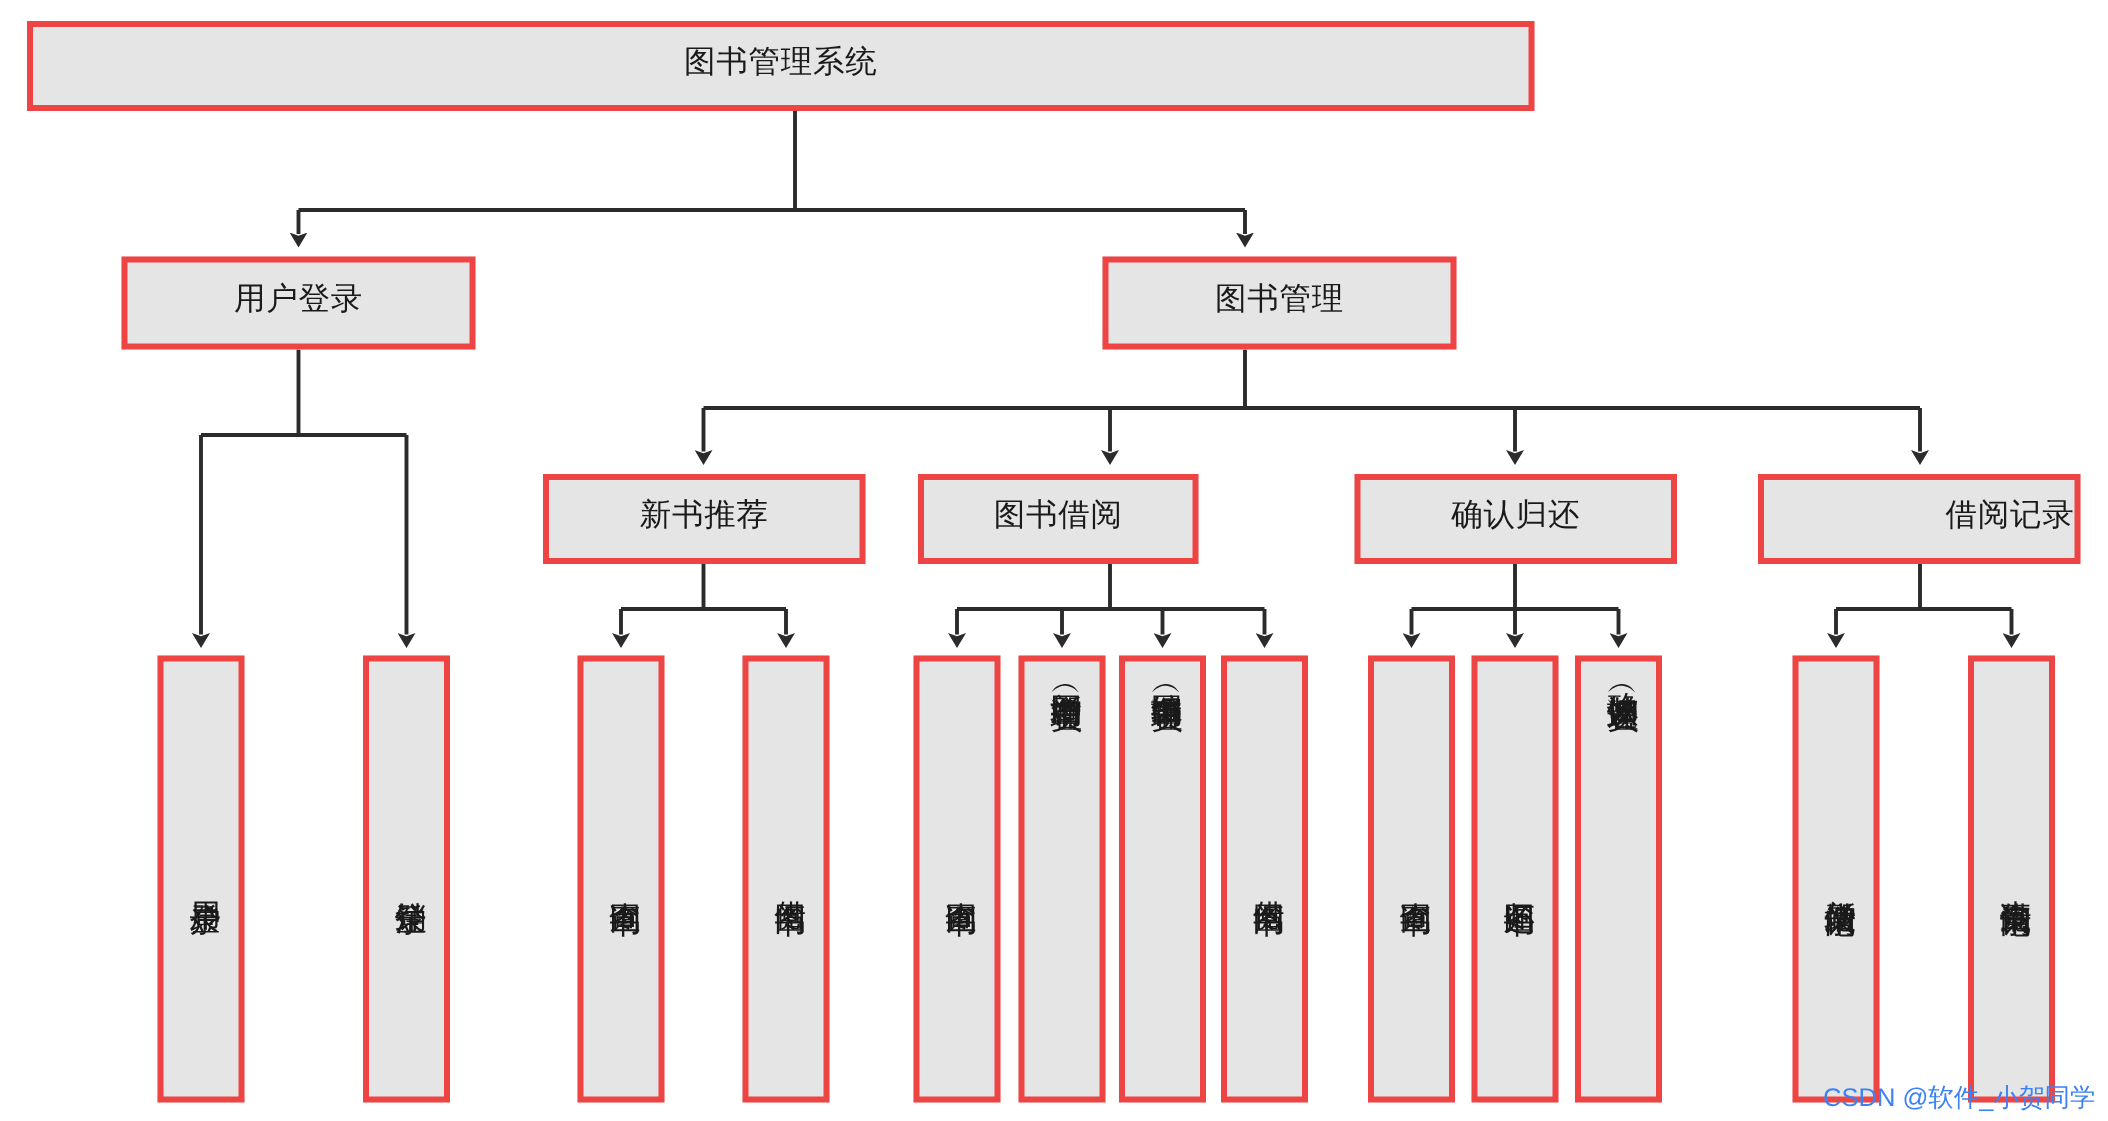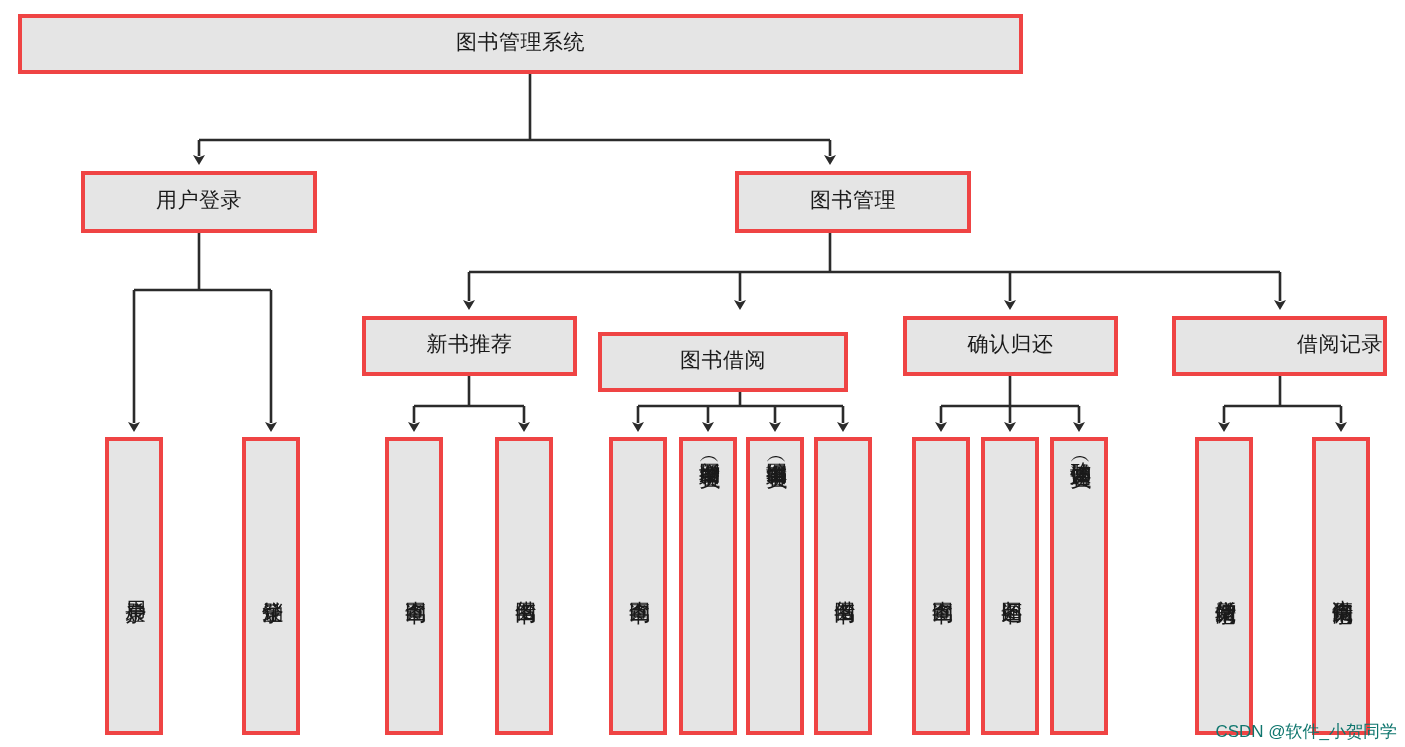--- a/index.html
+++ b/index.html
@@ -61,21 +61,21 @@
   }
   .leaf-box.centered {
     align-items: center;
     padding-top: 0;
   }
   #watermark {
     position: absolute;
     right: 8px;
     bottom: 4px;
     font-size: 17px;
-    color: #0f766e;
+    color: #3b82f6;
     white-space: nowrap;
     font-family: "Liberation Sans", "DejaVu Sans", sans-serif;
   }
 </style>
 </head>
 <body>
 
 <div id="diagram-root">
 
   <svg id="tree-svg" viewBox="0 0 1405 747">
@@ -135,21 +135,21 @@
   <div class="node-box" style="left:81px; top:171px; width:236px; height:62px;">
     <span class="node-label-h">用户登录</span>
   </div>
   <div class="node-box" style="left:711px; top:171px; width:236px; height:62px;margin-left:24px;">
     <span class="node-label-h">图书管理</span>
   </div>
 
   <div class="node-box" style="left:362px; top:316px; width:215px; height:60px;">
     <span class="node-label-h">新书推荐</span>
   </div>
-  <div class="node-box" style="left:598px; top:316px; width:250px; height:60px;margin-top:16px;">
+  <div class="node-box" style="left:612px; top:316px; width:187px; height:60px;">
     <span class="node-label-h">图书借阅</span>
   </div>
   <div class="node-box" style="left:903px; top:316px; width:215px; height:60px;">
     <span class="node-label-h">确认归还</span>
   </div>
   <div class="node-box" style="left:1172px; top:316px; width:215px; height:60px;justify-content:flex-end;">
     <span class="node-label-h">借阅记录</span>
   </div>
 
   <div class="node-box leaf-box centered" style="left:105px; top:437px; width:58px; height:298px;">

